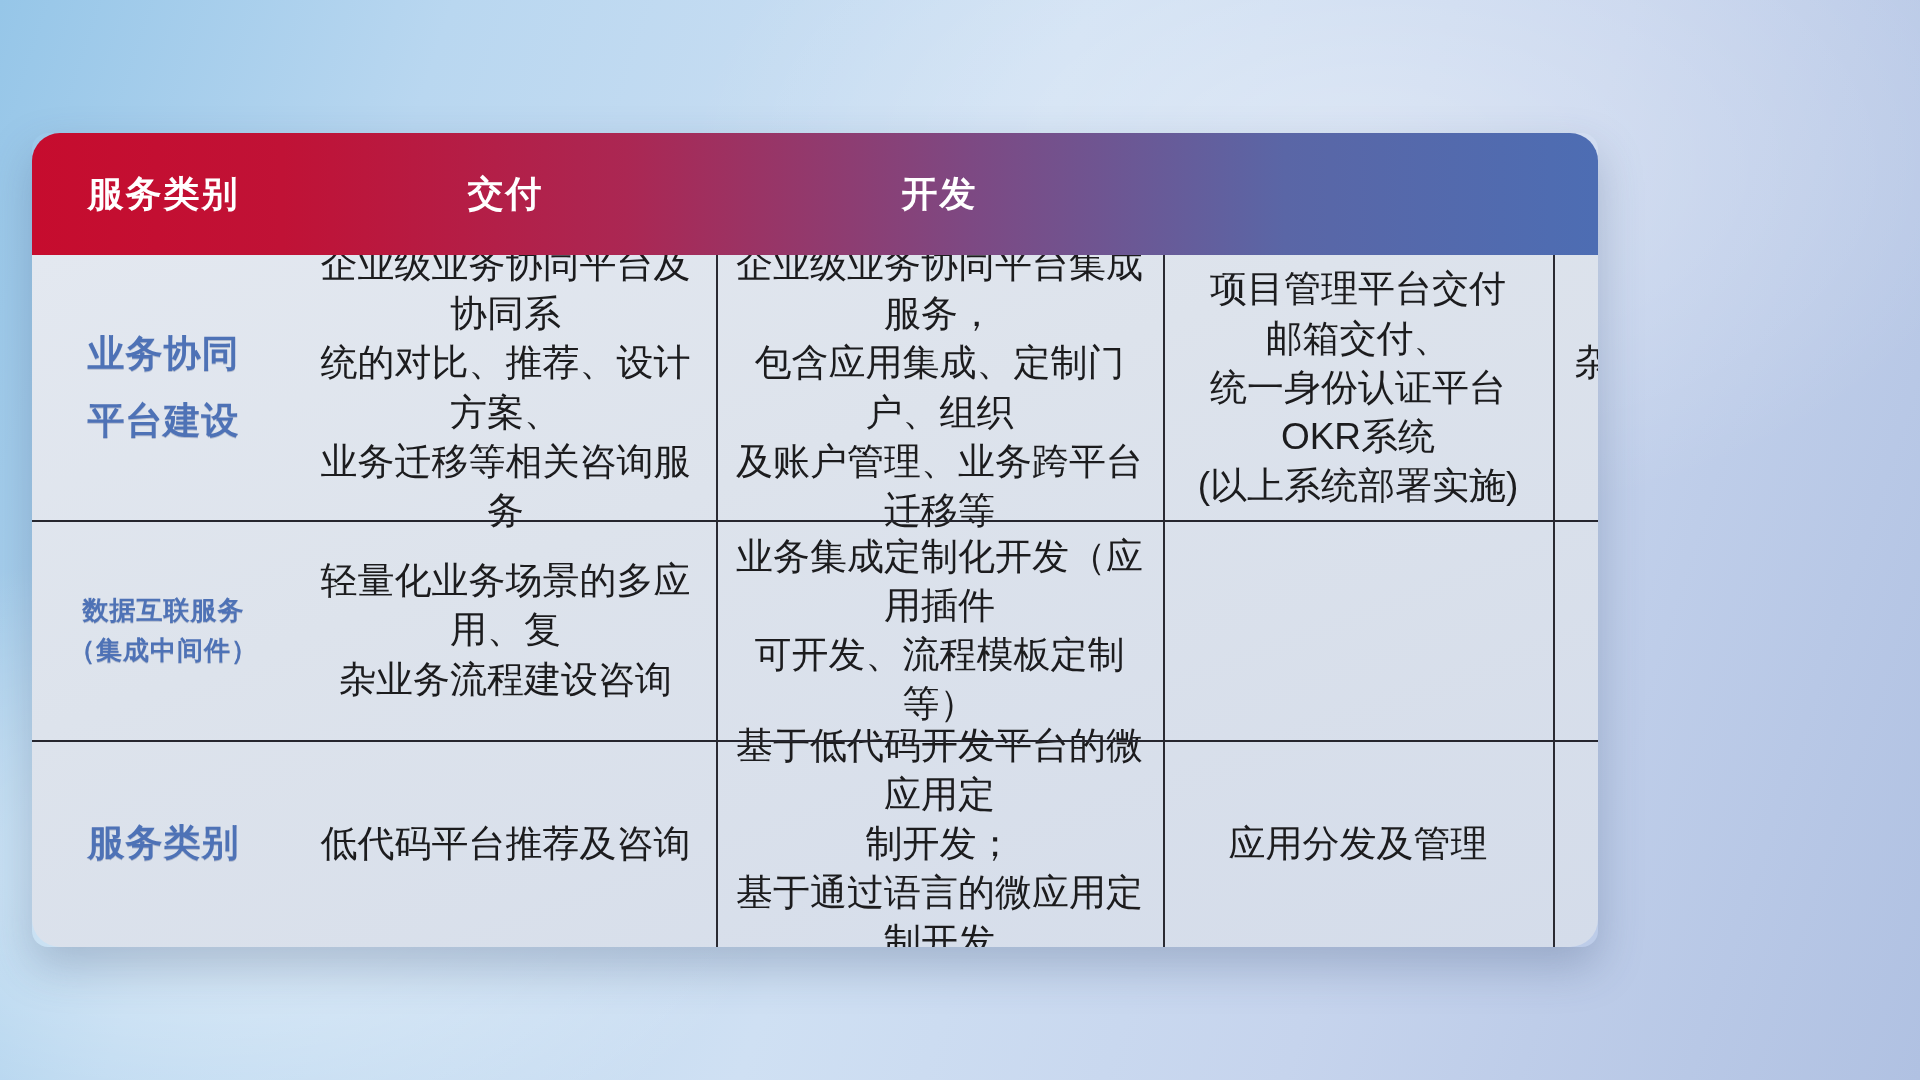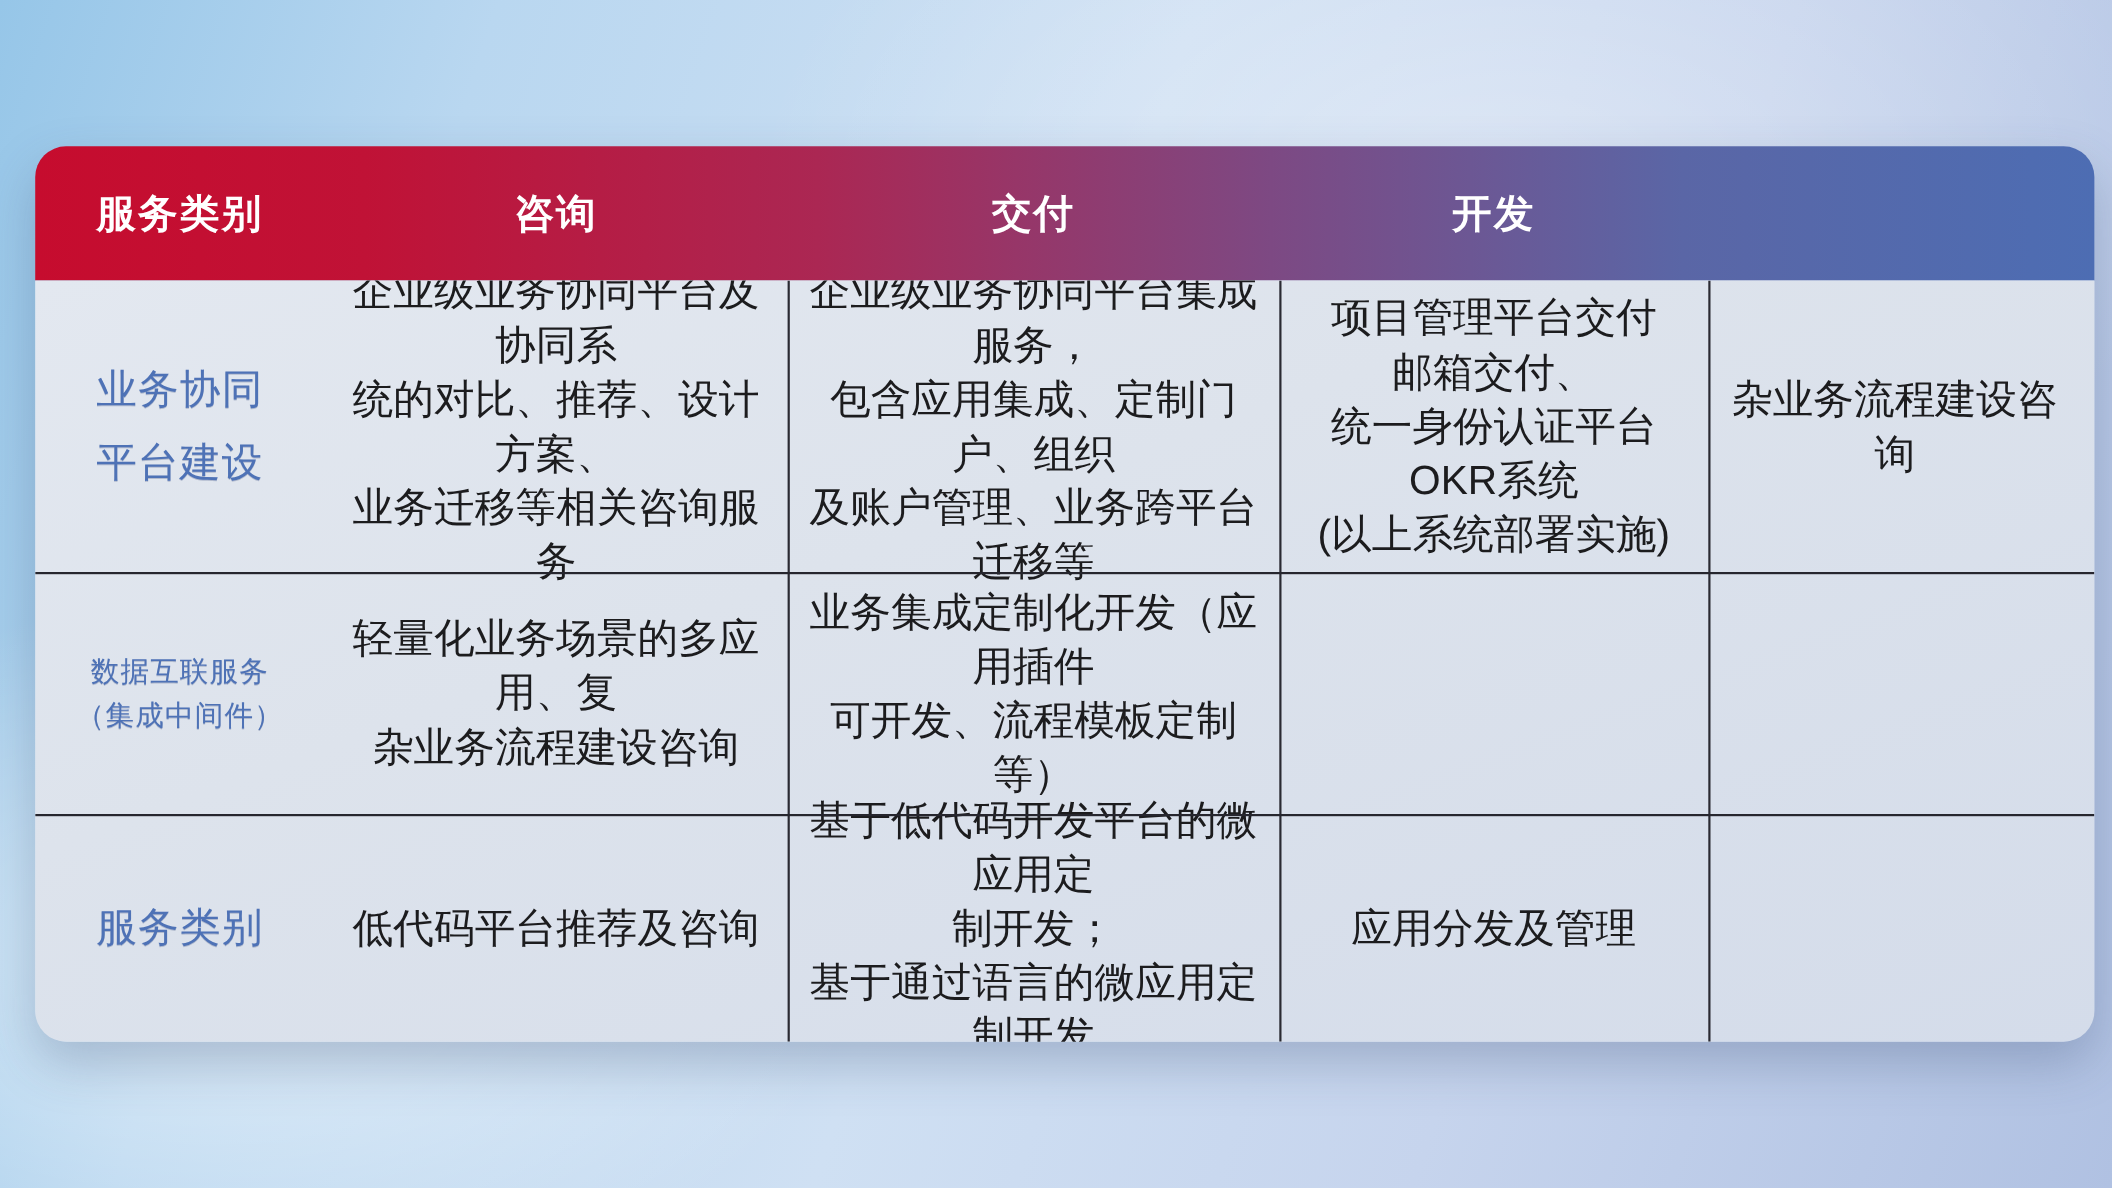--- a/index.html
+++ b/index.html
@@ -7,22 +7,22 @@
   body {
     font-family: "Liberation Sans", sans-serif;
     background:
       radial-gradient(ellipse 900px 520px at 12% 80%, rgba(255,255,255,0.55), rgba(255,255,255,0) 62%),
       radial-gradient(ellipse 1100px 620px at 70% 15%, rgba(255,255,255,0.35), rgba(255,255,255,0) 60%),
       linear-gradient(108deg, #96c6e8 0%, #b9d7f0 20%, #cfe0f3 48%, #c6d4ed 72%, #b0c1e2 100%);
     position:relative;
   }
 
   .service-table {
-    position:absolute; left:32px; top:133px; width:1872px; height:814px;
-    border-radius:30px;
+    position:absolute; left:32px; top:133px; width:1566px; height:814px;
+    border-radius:16px;
     box-shadow: 0 20px 45px rgba(55,75,115,0.28);
   }
 
   .thead {
     height:122px;
     border-radius:28px 28px 0 0;
     background: linear-gradient(90deg, #c60c2e 0%, #c01236 16%, #ab2753 38%, #7d4983 60%, #5a66a6 80%, #4d6db3 100%);
     display:grid;
     grid-template-columns:263px 421px 447px 390px 339px;
     align-items:center;
@@ -45,21 +45,21 @@
   .row { display:contents; }
 
   .td {
     display:flex; align-items:center; justify-content:center;
     text-align:center;
     font-size:37px; line-height:1.33; color:#1c1c1e;
     white-space:pre-line;
     padding:0 12px;
   }
   .td.cat {
-    font-size:37px; font-weight:normal; color:#4e72b6;
+    font-size:37px; font-weight:bold; color:#4e72b6;
     line-height:1.8; letter-spacing:1px;
     text-shadow: 0 1px 0 rgba(40,60,110,0.25);
   }
   .td.cat-small { font-size:26px; line-height:1.55; }
 
   .vline {
     position:absolute; top:0; bottom:0; width:2px;
     background:#2a2a32;
   }
   .vline.v1 { left:684px; }
@@ -72,21 +72,20 @@
   .hline.h1 { top:265px; }
   .hline.h2 { top:485px; }
 </style>
 </head>
 <body>
 
 <div class="service-table">
 
   <div class="thead">
     <div class="th">服务类别</div>
-    <div class="th">咨询</div>
     <div class="th">交付</div>
     <div class="th">开发</div>
   </div>
 
   <div class="tbody">
 
     <div class="row">
       <div class="td cat">业务协同
 平台建设</div>
       <div class="td">企业级业务协同平台及协同系

